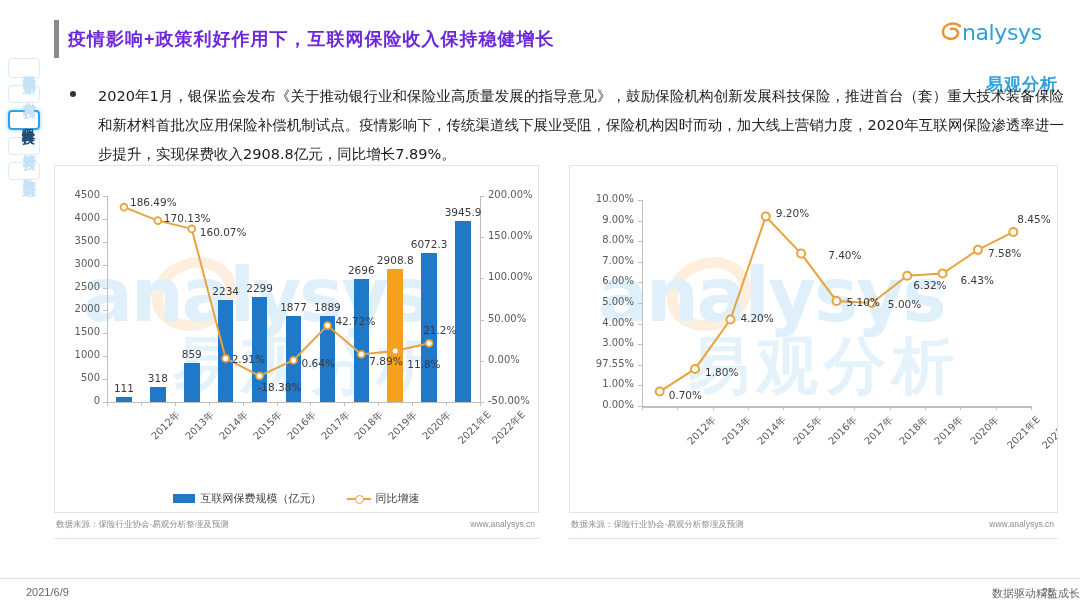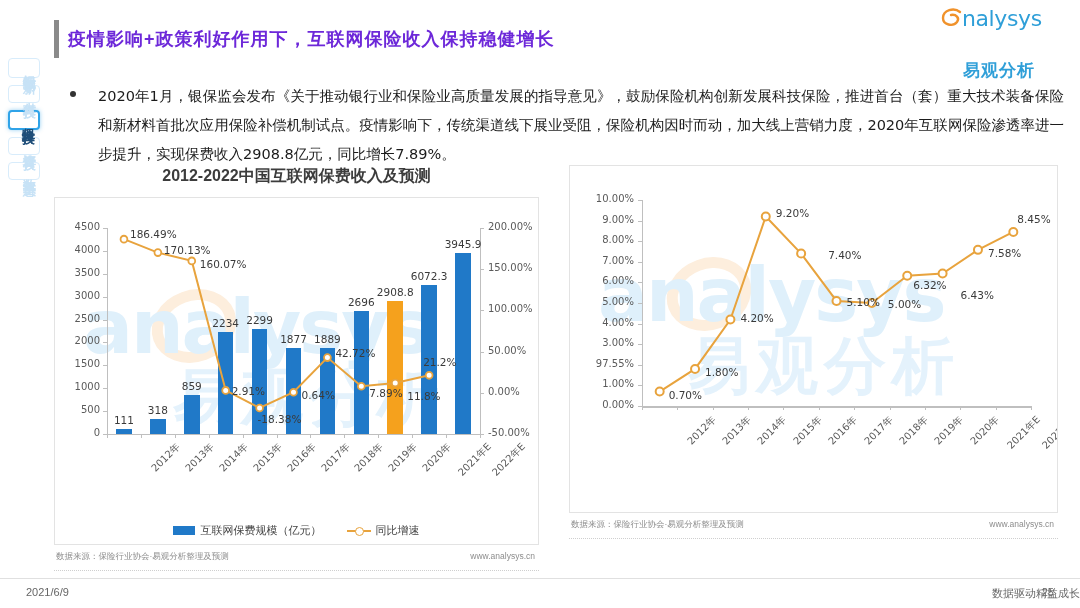--- a/index.html
+++ b/index.html
@@ -15,21 +15,21 @@
   .header { position:absolute; left:0; top:0; width:1080px; height:72px; }
   .title-accent {
     position:absolute; left:54px; top:20px; width:5px; height:38px;
     background:#8a8a8a;
   }
   .slide-title {
     position:absolute; left:68px; top:20px;
     font-size:18px; font-weight:bold; color:#6d28d9;
     letter-spacing:1px; line-height:38px; white-space:nowrap;
   }
-  .logo { position:absolute; right:22px; top:6px; width:118px; text-align:center; }
+  .logo { position:absolute; right:22px; top:20px; width:118px; text-align:right; }
   .logo-mark { display:block; height:26px; position:relative; }
   .logo-mark svg { position:absolute; left:0; top:0; }
   .logo-en {
     position:absolute; left:22px; top:0px;
     font-size:22px; color:#2f9fd8; letter-spacing:-0.4px;
     font-family:"DejaVu Sans", sans-serif;
   }
   .logo-cn {
     margin-top:27px; font-size:17px; color:#2f9fd8; font-weight:bold;
     letter-spacing:1px;
@@ -179,21 +179,20 @@
     <div class="side-tab">资管科技</div>
     <div class="side-tab">数字普惠</div>
   </div>
 
   <div class="bullet-wrap">
     <span class="bullet-dot"></span>
     <div class="bullet-text">2020年1月，银保监会发布《关于推动银行业和保险业高质量发展的指导意见》，鼓励保险机构创新发展科技保险，推进首台（套）重大技术装备保险和新材料首批次应用保险补偿机制试点。疫情影响下，传统渠道线下展业受阻，保险机构因时而动，加大线上营销力度，2020年互联网保险渗透率进一步提升，实现保费收入2908.8亿元，同比增长7.89%。</div>
   </div>
 
   <div class="panel panel-left">
-    <div class="panel-title">2012-2022中国互联网保费收入及预测</div>
     <div class="panel-box">
       <div class="wm">
         <div class="wm-ring"></div>
         <div class="wm-en">analysys</div>
         <div class="wm-cn">易观分析</div>
       </div>
       <div class="plot" id="plotL" style="left: 0px; top: 0px; width: 483px; height: 346px;">
           <div class="axis-line" style="left: 52px; top: 30px; width: 1px; height: 206px;"></div>
           <div class="axis-line" style="left: 425px; top: 30px; width: 1px; height: 206px;"></div>
           <div class="axis-line" style="left: 52px; top: 236px; width: 373px; height: 1px;"></div>
@@ -379,21 +378,21 @@
             <circle cx="443.31818181818187" cy="65.93" r="4" fill="#fff" stroke="#E8A33D" stroke-width="2"></circle>
           </svg>
           <div class="pt-label" style="left: 98.6818px; top: 222.58px;">0.70%</div>
           <div class="pt-label" style="left: 135.045px; top: 199.92px;">1.80%</div>
           <div class="pt-label" style="left: 170.409px; top: 146.48px;">4.20%</div>
           <div class="pt-label" style="left: 205.773px; top: 41.48px;">9.20%</div>
           <div class="pt-label" style="left: 241.136px; top: 82.56px; margin-left: 17px;">7.40%</div>
           <div class="pt-label" style="left: 276.5px; top: 129.94px;">5.10%</div>
           <div class="pt-label" style="left: 317.864px; top: 132px;">5.00%</div>
           <div class="pt-label" style="left: 343.227px; top: 112.808px;">6.32%</div>
-          <div class="pt-label" style="left: 390.591px; top: 123px; text-align: center;">6.43%</div>
+          <div class="pt-label" style="left: 390.591px; top: 108px; text-align: center;">6.43%</div>
           <div class="pt-label" style="left: 417.955px; top: 80.852px;">7.58%</div>
           <div class="pt-label" style="left: 447.318px; top: 46.93px;">8.45%</div>
         </div>
     </div>
     <div class="panel-src">
       <span class="src-text">数据来源：保险行业协会·易观分析整理及预测</span>
       <span class="src-url">www.analysys.cn</span>
     </div>
   </div>
 

